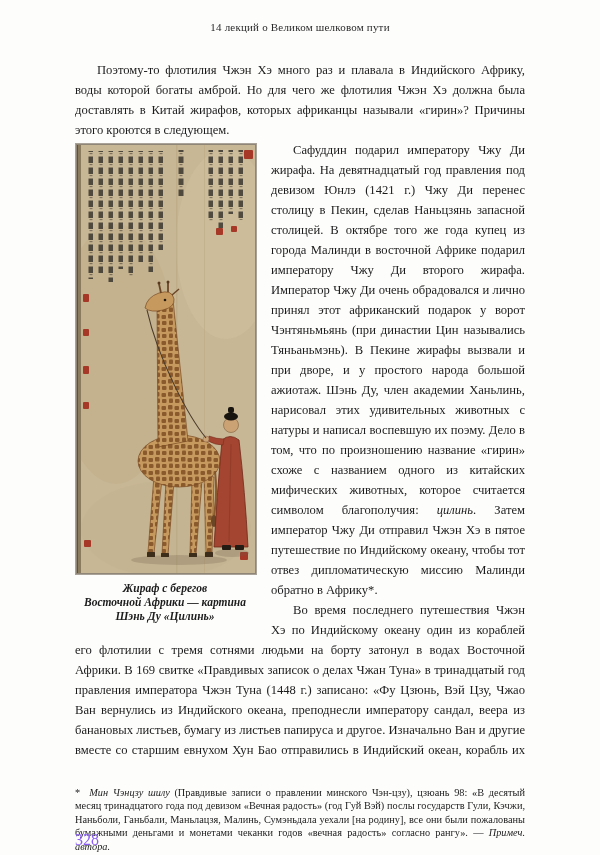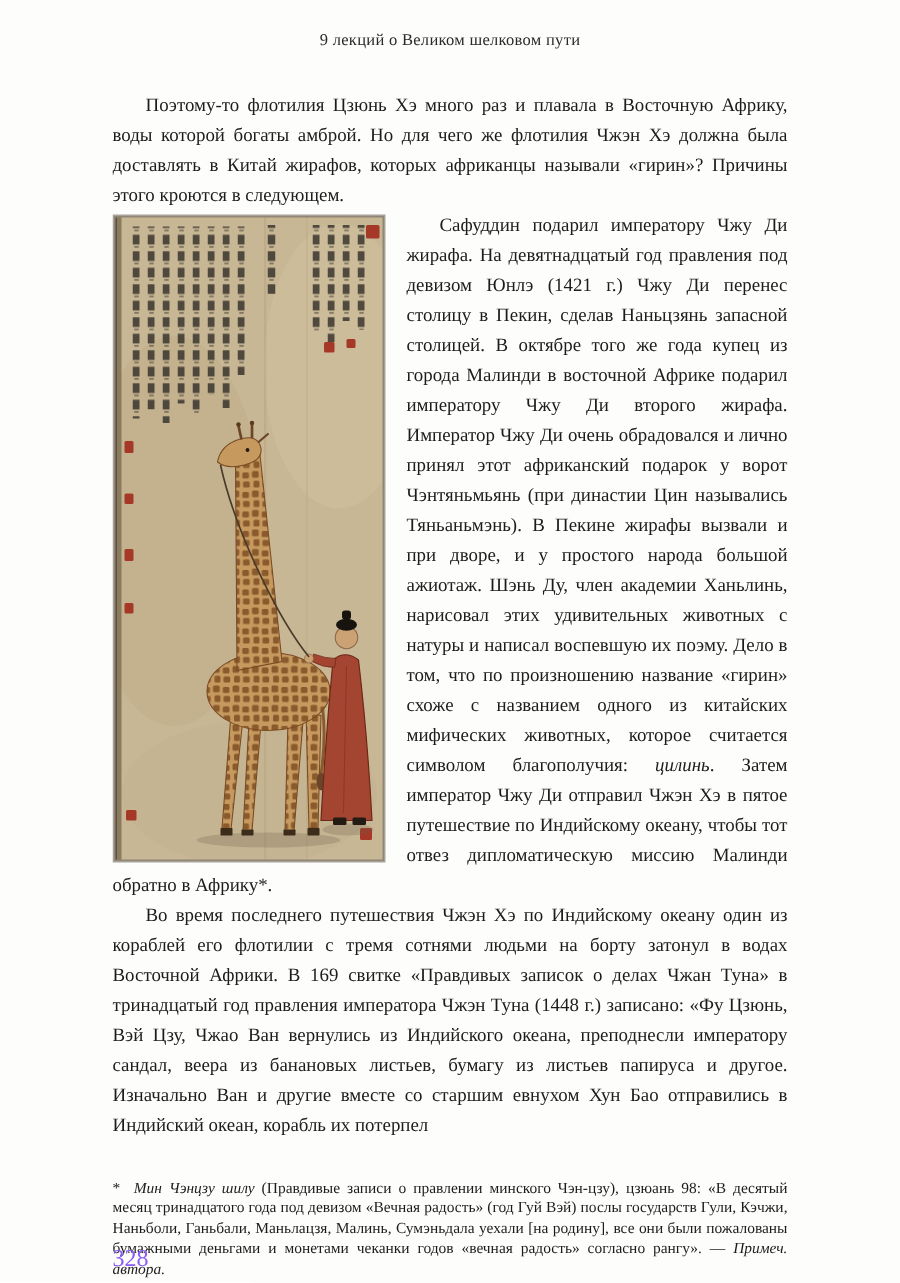--- a/index.html
+++ b/index.html
@@ -72,25 +72,25 @@
     font-size: 16px;
     color: #8b5cf6;
     text-align: center;
   }
 </style>
 </head>
 <body>
 
 <div class="page">
 
-  <div class="running-header">9 лекций о Великом шелковом пути</div>
+  <div class="running-header">14 лекций о Великом шелковом пути</div>
 
   <div class="content">
 
-    <p class="body-p">Поэтому-то флотилия Цзюнь Хэ много раз и плавала в Восточную Африку, воды которой богаты амброй. Но для чего же флотилия Чжэн Хэ должна была доставлять в Китай жирафов, которых африканцы называли «гирин»? Причины этого кроются в следующем.</p>
+    <p class="body-p">Поэтому-то флотилия Чжэн Хэ много раз и плавала в Индийского Африку, воды которой богаты амброй. Но для чего же флотилия Чжэн Хэ должна была доставлять в Китай жирафов, которых африканцы называли «гирин»? Причины этого кроются в следующем.</p>
 
     <p class="body-p"><span class="figure">
           <svg width="180" height="430" viewBox="0 0 180 430" xmlns="http://www.w3.org/2000/svg">
         <defs>
           <pattern id="cal" width="10" height="11" patternUnits="userSpaceOnUse">
             <rect x="2.5" y="1.5" width="5" height="6.5" fill="#35302a" opacity="0.82"></rect>
             <rect x="3.5" y="9" width="3" height="1.2" fill="#35302a" opacity="0.5"></rect>
           </pattern>
           <pattern id="skin" width="13" height="13" patternUnits="userSpaceOnUse">
             <rect width="13" height="13" fill="#c69a5f"></rect>
@@ -170,20 +170,23 @@
           <circle cx="130" cy="295" r="3" fill="#cba274" stroke="#8a6848" stroke-width="0.5"></circle>
           <circle cx="155" cy="281" r="7.5" fill="#cba274" stroke="#8a6848" stroke-width="0.7"></circle>
           <ellipse cx="155" cy="272.5" rx="7" ry="4" fill="#17130f"></ellipse>
           <rect x="152" y="263" width="6" height="6" rx="2" fill="#17130f"></rect>
           <rect x="146" y="401" width="9" height="5" rx="1" fill="#241c14"></rect>
           <rect x="159" y="401" width="9" height="5" rx="1" fill="#241c14"></rect>
         </g>
         <path d="M 71,166 C 82,215 112,272 130,294" fill="none" stroke="#4a3a2a" stroke-width="1.1"></path>
         <rect x="0.5" y="0.5" width="179" height="429" fill="none" stroke="#8f8677" stroke-width="1"></rect>
       </svg>
+          <span class="caption">Жираф с берегов
+Восточной Африки — картина
+Шэнь Ду «Цилинь»</span>
         </span><span>Сафуддин подарил императору Чжу Ди жирафа. На девятнадцатый год правления под девизом Юнлэ (1421 г.) Чжу Ди перенес столицу в Пекин, сделав Наньцзянь запасной столицей. В октябре того же года купец из города Малинди в восточной Африке подарил императору Чжу Ди второго жирафа. Император Чжу Ди очень обрадовался и лично принял этот африканский подарок у ворот Чэнтяньмьянь (при династии Цин назывались Тяньаньмэнь). В Пекине жирафы вызвали и при дворе, и у простого народа большой ажиотаж. Шэнь Ду, член академии Ханьлинь, нарисовал этих удивительных животных с натуры и написал воспевшую их поэму. Дело в том, что по произношению название «гирин» схоже с названием одного из китайских мифических животных, которое считается символом благополучия: </span><em>цилинь</em><span>. Затем император Чжу Ди отправил Чжэн Хэ в пятое путешествие по Индийскому океану, чтобы тот отвез дипломатическую миссию Малинди обратно в Африку*.</span></p>
 
     <p class="body-p">Во время последнего путешествия Чжэн Хэ по Индийскому океану один из кораблей его флотилии с тремя сотнями людьми на борту затонул в водах Восточной Африки. В 169 свитке «Правдивых записок о делах Чжан Туна» в тринадцатый год правления императора Чжэн Туна (1448 г.) записано: «Фу Цзюнь, Вэй Цзу, Чжао Ван вернулись из Индийского океана, преподнесли императору сандал, веера из банановых листьев, бумагу из листьев папируса и другое. Изначально Ван и другие вместе со старшим евнухом Хун Бао отправились в Индийский океан, корабль их потерпел</p>
 
   </div>
 
   <div class="footnote"><span class="fn-marker">*</span><em>Мин Чэнцзу шилу</em><span> (Правдивые записи о правлении минского Чэн-цзу), цзюань 98: «В десятый месяц тринадцатого года под девизом «Вечная радость» (год Гуй Вэй) послы государств Гули, Кэчжи, Наньболи, Ганьбали, Маньлацзя, Малинь, Сумэньдала уехали [на родину], все они были пожалованы бумажными деньгами и монетами чеканки годов «вечная радость» согласно рангу». — </span><em>Примеч. автора.</em></div>
 
   <div class="page-number">328</div>
 

